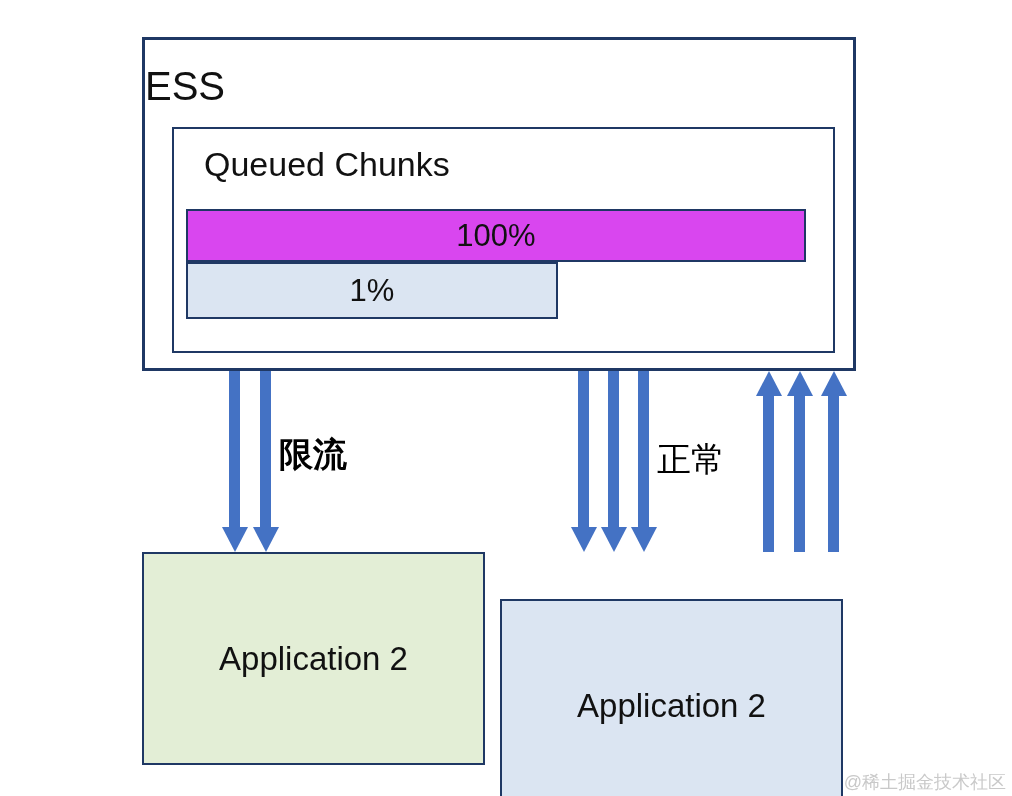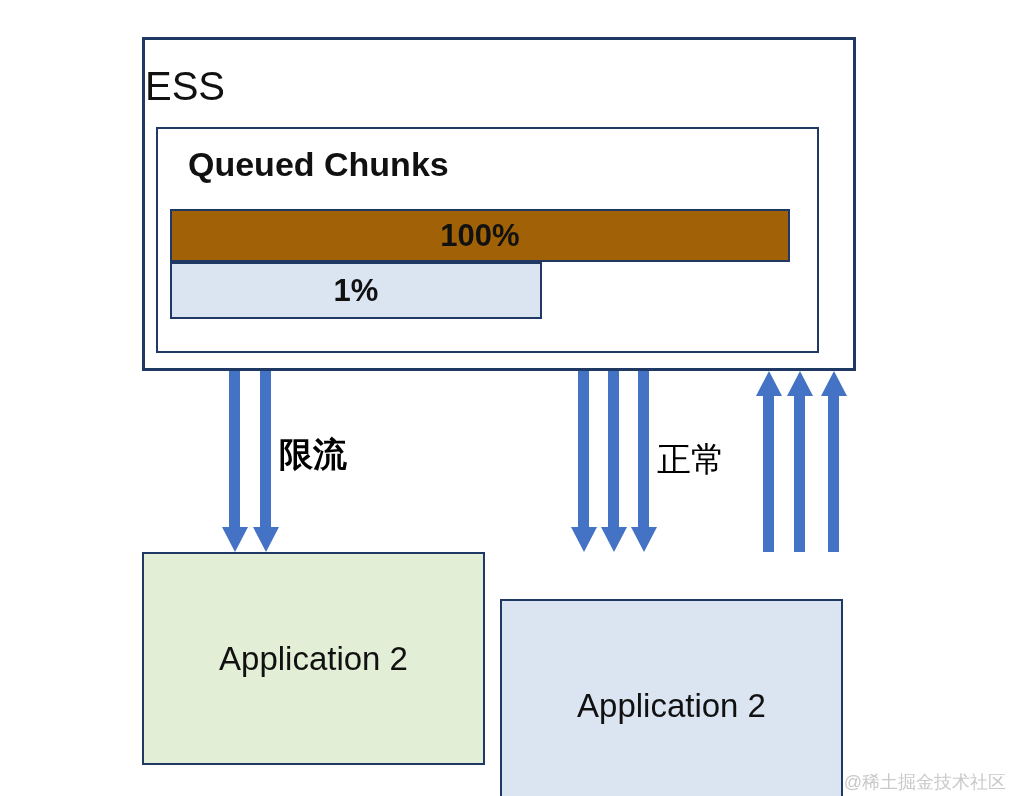--- a/index.html
+++ b/index.html
@@ -30,26 +30,25 @@
     position: absolute;
     left: 0; right: 0; top: 24px;
     text-align: left;
     font-size: 40px;
     color: #111111;
   }
 
   
   .queue-box {
     position: absolute;
-    left: 11px; top: 87px;
+    left: 27px; top: 87px;
     width: 663px; height: 226px;
     border: 2.5px solid var(--navy);
     box-sizing: border-box;
     background: #ffffff;
-    font-weight: bold;
   }
   .queue-title {
     position: absolute;
     left: 30px; top: 16px;
     font-size: 34px;
     color: #111111;
   }
   .bar {
     position: absolute;
     left: 12px;
@@ -125,21 +124,21 @@
 <body>
 
 <div class="canvas" style="--navy: #1f3864; --arrow: #4472c4; --green: #e3eed6; --blue: #dbe5f2; --wm: #c9c9c9;">
 
   <div class="ess-box">
     <div class="ess-title">ESS</div>
 
     <div class="queue-box">
       <div class="queue-title">Queued Chunks</div>
 
-      <div class="bar bar-total" style="width: 620px; background: #a16207;">
+      <div class="bar bar-total" style="width: 620px; background: #d946ef;">
         <span>100%</span>
       </div>
       <div class="bar bar-used" style="width: 372px; background: rgb(219, 229, 242);">
         <span>1%</span>
       </div>
     </div>
   </div>
 
   <div class="arrow down" style="left:221px">
     <div class="shaft"></div>

